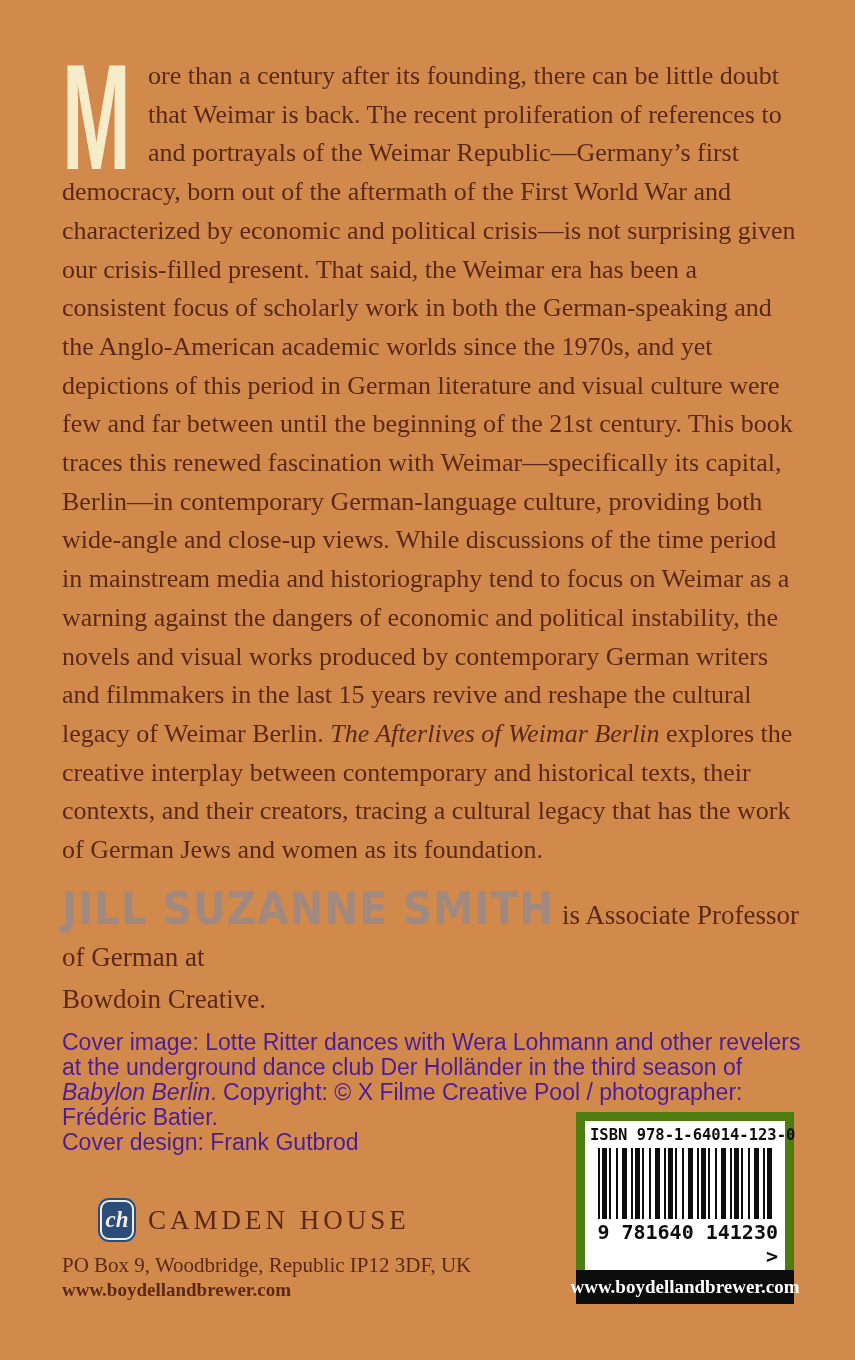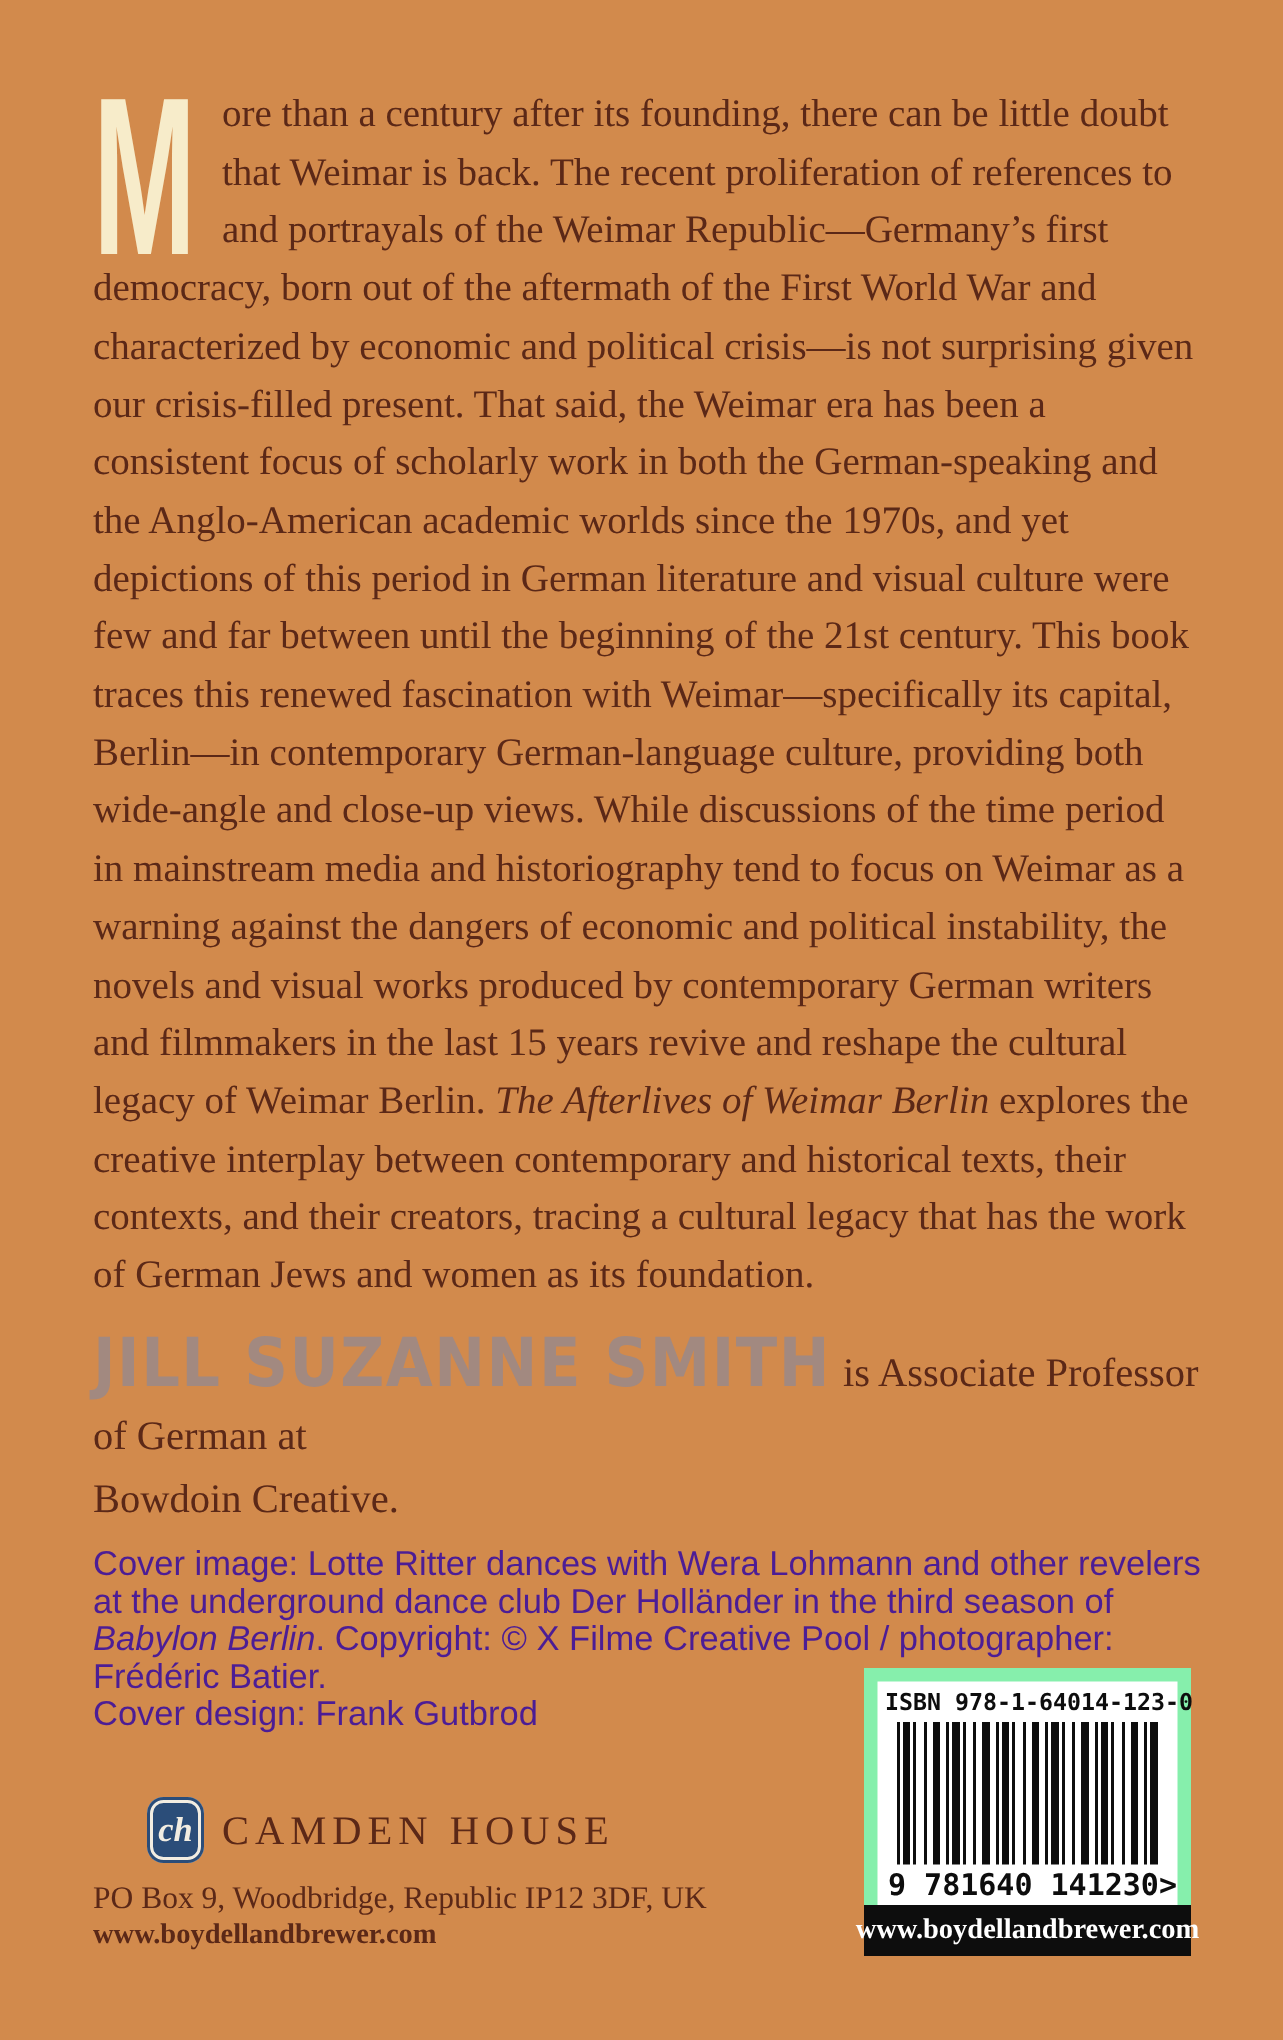--- a/index.html
+++ b/index.html
@@ -71,21 +71,21 @@
     padding-bottom:2px;
   }
   .pub-name{
     font-size:27px;letter-spacing:4px;
   }
   .pub-address{font-size:21px;line-height:26px;}
   .pub-site{font-size:19px;font-weight:600;margin-top:1px;}
   
   .barcode{
     position:absolute;left:576px;top:1112px;width:218px;height:192px;
-    background:#86efac;
+    background:#4d7c0f;
     box-sizing:border-box;
     padding:9px 9px 0 9px;
     display:flex;flex-direction:column;
   }
   .barcode-white{
     background:#ffffff;
     padding:5px 5px 2px 5px;
     flex:1;
     display:flex;flex-direction:column;
   }
@@ -102,24 +102,25 @@
       repeating-linear-gradient(90deg,
         #0d0d0d 0 2px,  #ffffff 2px 4px,
         #0d0d0d 4px 9px, #ffffff 9px 11px,
         #0d0d0d 11px 13px, #ffffff 13px 18px,
         #0d0d0d 18px 20px, #ffffff 20px 24px,
         #0d0d0d 24px 29px, #ffffff 29px 33px);
   }
   .barcode-digits{
     font-family:"DejaVu Sans Mono","Liberation Mono",monospace;
     font-weight:700;font-size:20px;
-    color:#0d0d0d;text-align:left;
+    color:#0d0d0d;text-align:right;
     display:flex;justify-content:space-between;
     padding:1px 2px 0 2px;
     white-space:nowrap;
+    flex-direction:column;
   }
   .barcode-footer{
     height:34px;margin:0 -9px;
     background:#0d0d0d;
     display:flex;align-items:center;justify-content:center;
   }
   .barcode-footer span{
     color:#ffffff;
     font-family:"Liberation Serif", serif;
     font-weight:700;font-size:19px;

